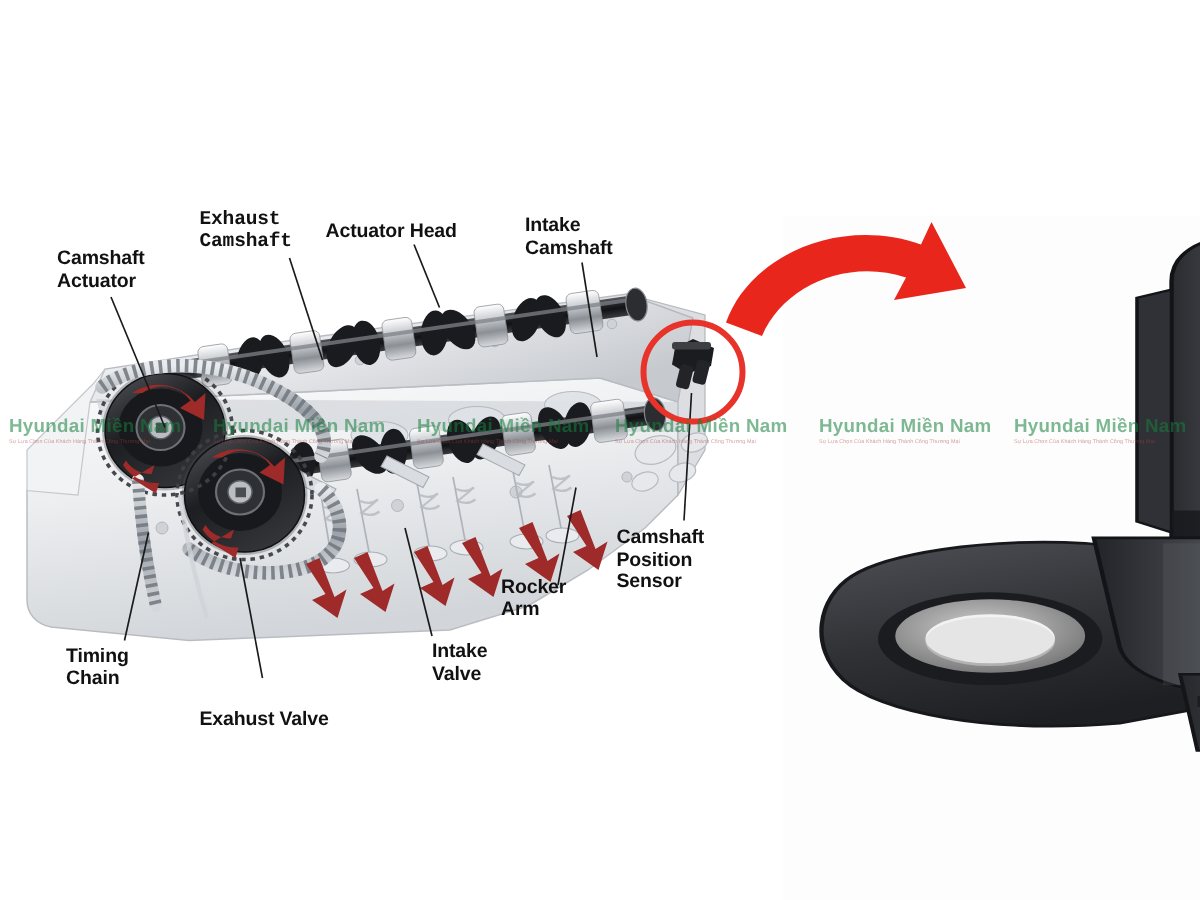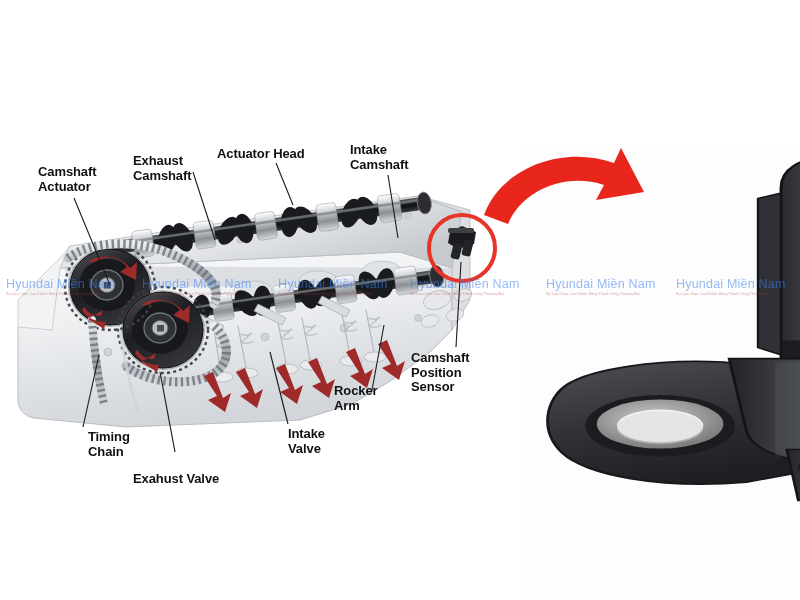--- a/index.html
+++ b/index.html
@@ -46,22 +46,22 @@
   
   .wm {
     position: absolute;
     z-index: 60;
     pointer-events: none;
     user-select: none;
   }
   .wm .wm-main {
     font-family: "Liberation Sans", sans-serif;
     font-size: 12.5px;
-    font-weight: normal;
-    color: #3b82f6;
+    font-weight: bold;
+    color: #15803d;
     opacity: .55;
     letter-spacing: .2px;
     white-space: nowrap;
     display: block;
   }
   .wm .wm-sub {
     font-family: "Liberation Sans", sans-serif;
     font-size: 3.6px;
     color: #b03a3a;
     opacity: .5;
@@ -423,34 +423,34 @@
       <line x1="456" y1="347" x2="461" y2="262"></line>
       <line x1="372" y1="390" x2="384" y2="325"></line>
       <line x1="288" y1="424" x2="270" y2="352"></line>
       <line x1="175" y1="452" x2="160" y2="372"></line>
       <line x1="83" y1="427" x2="99" y2="355"></line>
     </g>
   </svg>
 
   <div class="label left" style="left:38px;  top:165px;">Camshaft
 Actuator</div>
-  <div class="label left" style="left:133px; top:154px;">Exhaust
+  <div class="label left" style="left:133px; top:139px;font-family:Liberation Mono, monospace;">Exhaust
 Camshaft</div>
   <div class="label left" style="left:217px; top:147px;">Actuator Head</div>
   <div class="label left" style="left:350px; top:143px;">Intake
 Camshaft</div>
   <div class="label left" style="left:411px; top:351px;">Camshaft
 Position
 Sensor</div>
   <div class="label left" style="left:334px; top:384px;">Rocker
 Arm</div>
   <div class="label left" style="left:288px; top:427px;">Intake
 Valve</div>
   <div class="label left" style="left:133px; top:455px;margin-top:17px;">Exahust Valve</div>
-  <div class="label left" style="left:44px;  top:430px;margin-left:44px;">Timing
+  <div class="label left" style="left:44px;  top:430px;">Timing
 Chain</div>
 
   <div class="wm" style="left:6px;   top:277px;">
     <span class="wm-main">Hyundai Miền Nam</span>
     <span class="wm-sub">Sự Lựa Chọn Của Khách Hàng Thành Công Thương Mại</span>
   </div>
   <div class="wm" style="left:142px; top:277px;">
     <span class="wm-main">Hyundai Miền Nam</span>
     <span class="wm-sub">Sự Lựa Chọn Của Khách Hàng Thành Công Thương Mại</span>
   </div>

